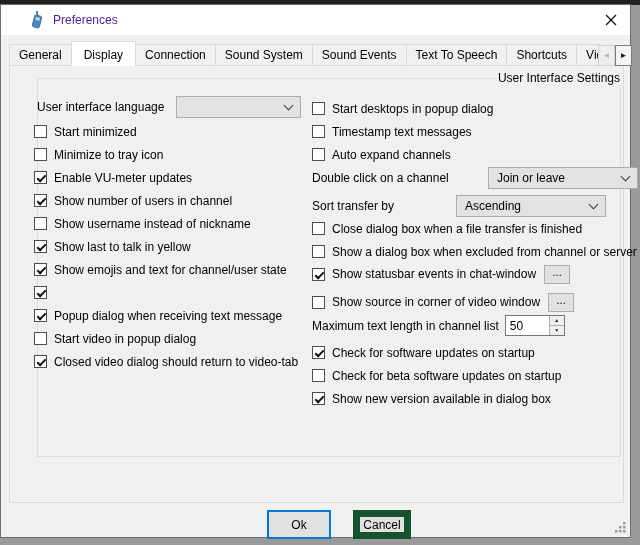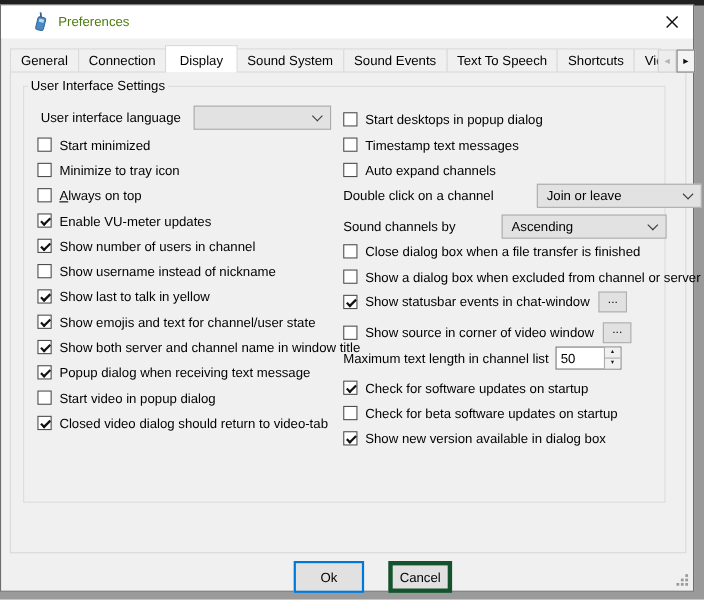--- a/index.html
+++ b/index.html
@@ -13,21 +13,21 @@
   .desktop-top-strip { position:absolute; left:0; top:0; width:640px; height:5px; background:#202020; }
 
   .window {
     position:absolute; left:0; top:4px; width:631px; height:534px;
     background:#f0f0f0; border:1px solid #6e6e6e;
   }
 
   
   .titlebar { position:absolute; left:0; top:0; width:100%; height:30px; background:#ffffff; }
   .app-icon { position:absolute; left:27px; top:6px; width:18px; height:18px; }
-  .title-text { position:absolute; left:52px; top:8px; font-size:12px; color:#4d7c0f; }
+  .title-text { position:absolute; left:52px; top:8px; font-size:12px; color:#4c1d95; }
   .close-btn { position:absolute; right:2px; top:2px; width:34px; height:26px;
     display:flex; align-items:center; justify-content:center; }
 
   
   .tabbar { position:absolute; left:8px; top:36px; width:592px; height:25px;
     display:flex; overflow:hidden; z-index:2; }
   .tab {
     flex:none; height:22px; margin-top:3px; margin-right:-1px;
     background:#f0f0f0; border:1px solid #d9d9d9;
     padding:0 9px; display:flex; align-items:center; font-size:12px;
@@ -40,22 +40,22 @@
   .tab-scroll { position:absolute; top:40px; width:17px; height:21px; z-index:4;
     display:flex; align-items:center; justify-content:center; font-size:8px; line-height:1; }
   .tab-scroll.left  { left:597px; background:#ededed; border:1px solid #d2d2d2; color:#b4b4b4; }
   .tab-scroll.right { left:614px; background:#f4f4f4; border:1px solid #7c7c7c; color:#111; }
 
   
   .tabpage { position:absolute; left:8px; top:60px; width:615px; height:438px;
     border:1px solid #d9d9d9; background:#f0f0f0; z-index:1; }
 
   
-  fieldset.group { position:absolute; left:20px; top:66px; width:584px; height:386px;
-    border:1px solid #dcdcdc; z-index:2; }
+  fieldset.group { position:absolute; left:36px; top:66px; width:584px; height:386px;
+    border:1px solid #dcdcdc; z-index:2;text-align:right; }
   fieldset.group legend { font-size:12px; padding:0 3px; margin-left:3px; color:#000; }
 
   
   .row { display:flex; align-items:center; height:23px; }
   .cb { width:13px; height:13px; border:1px solid #4d4d4d; background:#fff;
     margin-right:7px; position:relative; flex:none; }
   [data-checked="true"] .cb::after {
     content:""; position:absolute; left:2px; top:3px; width:7px; height:3px;
     border-left:2px solid #111; border-bottom:2px solid #111; transform:rotate(-45deg);
   }
@@ -96,21 +96,21 @@
   .spin-num { width:43px; display:flex; align-items:center; padding-left:4px; }
   .spin-btns { width:15px; display:flex; flex-direction:column; border-left:1px solid #adadad; }
   .spin-btn { flex:1; display:flex; align-items:center; justify-content:center;
     font-size:5px; line-height:1; background:#f0f0f0; color:#1a1a1a; }
   .spin-btn + .spin-btn { border-top:1px solid #adadad; }
 
   
   .btn { position:absolute; top:505px; height:29px; display:flex; align-items:center;
     justify-content:center; background:#e1e1e1; font-size:12px; z-index:3; }
   .ok-btn { left:266px; width:64px; border:2px solid #0078d7; }
-  .cancel-btn { left:352px; width:58px; border:4px solid #14532d; }
+  .cancel-btn { left:352px; width:58px; border:7px solid #14532d; }
 
   .size-grip { position:absolute; right:3px; bottom:3px; width:13px; height:13px; }
 </style>
 </head>
 <body>
 
 <div class="desktop-top-strip"></div>
 
 <div class="window">
 
@@ -128,22 +128,22 @@
     <span class="close-btn">
       <svg width="12" height="12" viewBox="0 0 12 12">
         <line x1="1" y1="1" x2="11" y2="11" stroke="#111" stroke-width="1.3"></line>
         <line x1="11" y1="1" x2="1" y2="11" stroke="#111" stroke-width="1.3"></line>
       </svg>
     </span>
   </div>
 
   <div class="tabbar">
     <div class="tab">General</div>
+    <div class="tab sel">Display</div>
     <div class="tab">Connection</div>
-    <div class="tab sel">Display</div>
     <div class="tab">Sound System</div>
     <div class="tab">Sound Events</div>
     <div class="tab">Text To Speech</div>
     <div class="tab">Shortcuts</div>
     <div class="tab">Video</div>
   </div>
   <div class="tab-scroll left">◄</div>
   <div class="tab-scroll right">►</div>
 
   <div class="tabpage"></div>
@@ -162,24 +162,20 @@
 
   <div class="left-col-checks">
     <div class="row" data-checked="false">
       <span class="cb"></span>
       <span class="lbl">Start minimized</span>
     </div>
     <div class="row" data-checked="false">
       <span class="cb"></span>
       <span class="lbl">Minimize to tray icon</span>
     </div>
-    <div class="row" data-checked="false">
-      <span class="cb"></span>
-      <span class="lbl mn" style="display:inline-block">Always on top</span>
-    </div>
     <div class="row" data-checked="true">
       <span class="cb"></span>
       <span class="lbl">Enable VU-meter updates</span>
     </div>
     <div class="row" data-checked="true">
       <span class="cb"></span>
       <span class="lbl">Show number of users in channel</span>
     </div>
     <div class="row" data-checked="false">
       <span class="cb"></span>
@@ -188,21 +184,20 @@
     <div class="row" data-checked="true">
       <span class="cb"></span>
       <span class="lbl">Show last to talk in yellow</span>
     </div>
     <div class="row" data-checked="true">
       <span class="cb"></span>
       <span class="lbl">Show emojis and text for channel/user state</span>
     </div>
     <div class="row" data-checked="true">
       <span class="cb"></span>
-      <span class="lbl">Show both server and channel name in window title</span>
     </div>
     <div class="row" data-checked="true">
       <span class="cb"></span>
       <span class="lbl">Popup dialog when receiving text message</span>
     </div>
     <div class="row" data-checked="false">
       <span class="cb"></span>
       <span class="lbl">Start video in popup dialog</span>
     </div>
     <div class="row" data-checked="true">
@@ -228,21 +223,21 @@
 
   <div class="combo-row dblclick-row">
     <span class="c-label lbl">Double click on a channel</span>
     <div class="combo">
       <span>Join or leave</span>
       <span class="chev"></span>
     </div>
   </div>
 
   <div class="combo-row sort-row">
-    <span class="c-label lbl">Sound channels by</span>
+    <span class="c-label lbl">Sort transfer by</span>
     <div class="combo">
       <span>Ascending</span>
       <span class="chev"></span>
     </div>
   </div>
 
   <div class="right-col rc-mid">
     <div class="row" data-checked="false">
       <span class="cb"></span>
       <span class="lbl">Close dialog box when a file transfer is finished</span>

